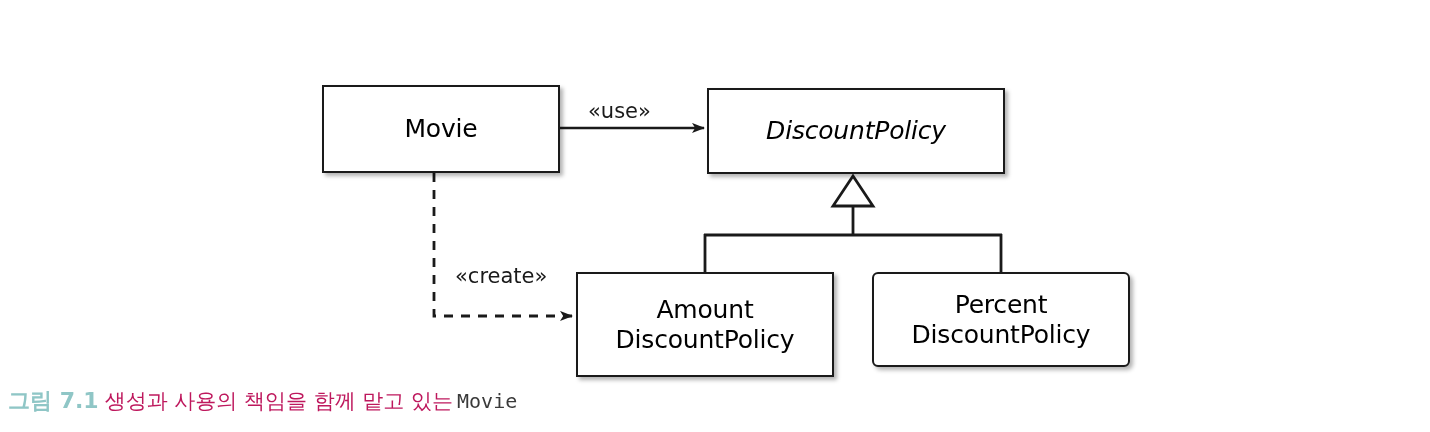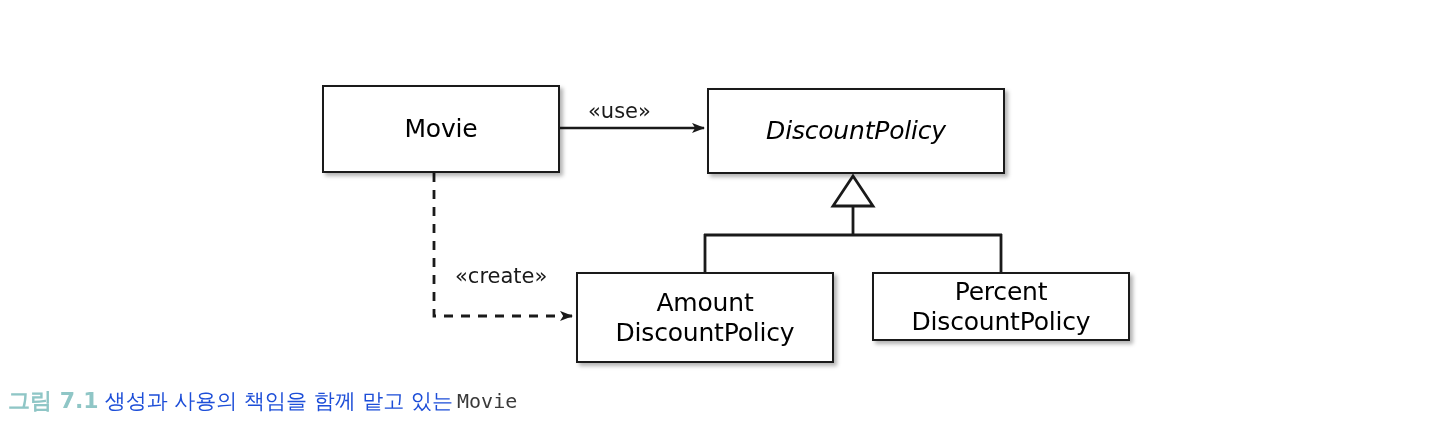--- a/index.html
+++ b/index.html
@@ -53,22 +53,22 @@
     line-height: 1.18;
     letter-spacing: -0.2px;
     white-space: pre-line;
   }
   .class-name.abstract {
     font-style: italic;
   }
 
   #box-movie       { left: 322px; top: 85px;  width: 238px; height: 88px; }
   #box-discount    { left: 707px; top: 88px;  width: 298px; height: 86px; }
-  #box-amount      { left: 576px; top: 272px; width: 258px; height: 91px; }
-  #box-percent     { left: 872px; top: 272px; width: 258px; height: 69px; }
+  #box-amount      { left: 576px; top: 272px; width: 258px; height: 105px; }
+  #box-percent     { left: 872px; top: 272px; width: 258px; height: 95px; border-radius: 6px; }
 
   
   .stereotype {
     position: absolute;
     font-family: "DejaVu Sans", "Liberation Sans", sans-serif;
     font-size: 21px;
     color: #1a1a1a;
     white-space: nowrap;
     z-index: 4;
   }
@@ -85,21 +85,21 @@
     white-space: nowrap;
     font-family: "DejaVu Sans", "Liberation Sans", sans-serif;
   }
   #caption-figno {
     color: #8fc6c6;
     font-weight: 700;
     font-size: 22px;
     margin-right: 6px;
   }
   #caption-text {
-    color: #1d4ed8;
+    color: #be185d;
   }
   #caption-code {
     font-family: "DejaVu Sans Mono", "Liberation Mono", monospace;
     font-size: 20px;
     color: #3a3a3a;
     margin-left: 4px;
   }
 </style>
 </head>
 <body>

